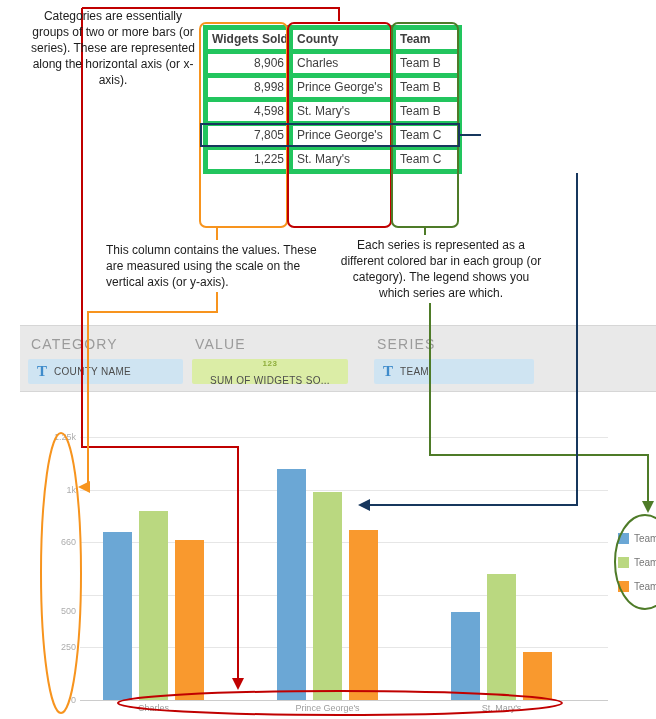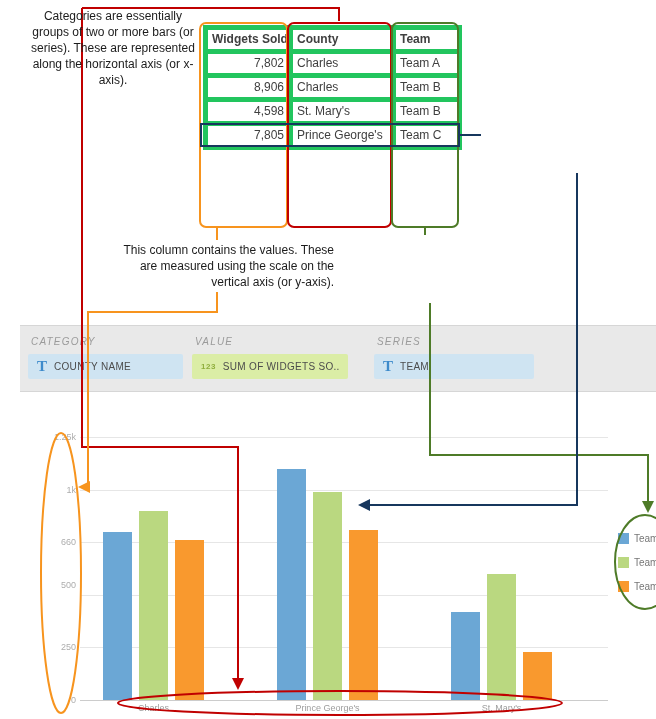--- a/index.html
+++ b/index.html
@@ -3,21 +3,21 @@
 <meta charset="utf-8">
 <style>
   html,body{margin:0;padding:0;background:#fff;}
   .page{position:relative;width:656px;height:719px;background:#fff;overflow:hidden;
         font-family:"Liberation Sans",sans-serif;margin-left:20px;}
 
   
   .note{position:absolute;font-size:12px;line-height:16px;color:#1c1c1c;z-index:7;}
   .note-categories{left:4px;top:8px;width:178px;text-align:center;}
   .note-row{left:462px;top:92px;width:194px;text-align:left;}
-  .note-values{left:86px;top:242px;width:228px;text-align:right;}
+  .note-values{left:86px;top:242px;width:228px;text-align:left;}
   .note-series{left:318px;top:237px;width:206px;text-align:center;}
 
   
   .data-table{position:absolute;left:183px;top:25px;border-collapse:collapse;z-index:2;
               background:#fff;table-layout:fixed;width:254px;}
   .data-table th,.data-table td{border:5px solid #22c55e;height:19px;line-height:19px;
               padding:0 4px;font-size:12px;white-space:nowrap;overflow:hidden;color:#404040;}
   .data-table th{font-weight:bold;text-align:left;}
   .data-table td.num{text-align:right;}
 
@@ -29,26 +29,26 @@
   .box-series{left:371px;width:68px;border-color:var(--c-annotation_green);}
   .rowbox{position:absolute;left:180px;top:123px;width:260px;height:24px;z-index:6;
           border:2px solid var(--c-annotation_navy);box-sizing:border-box;pointer-events:none;}
 
   
   .builder{position:absolute;left:0;top:325px;width:656px;height:67px;z-index:1;
            background:var(--c-builder_bg);border-top:1px solid #d6d6d6;
            border-bottom:1px solid #d6d6d6;box-sizing:border-box;}
   .fgroup{position:absolute;top:10px;}
   .fg-cat{left:8px;} .fg-val{left:172px;} .fg-ser{left:354px;}
-  .flabel{font-size:10px;color:#9b9b9b;letter-spacing:1.2px;margin:0 0 7px 3px;font-style:italic;}
+  .flabel{font-size:14px;color:#9b9b9b;letter-spacing:1.2px;margin:0 0 7px 3px;}
   .pill{height:25px;display:flex;align-items:center;gap:7px;padding:0 9px;border-radius:2px;
         box-sizing:border-box;cursor:pointer;}
   .pill-blue{background:var(--c-pill_blue_bg);}
   .pill-green{background:var(--c-pill_green_bg);}
-  .pill-cat{width:155px;} .pill-val{width:156px;} .pill-ser{width:160px;}
+  .pill-cat{width:155px;} .pill-val{width:156px;flex-direction:column;} .pill-ser{width:160px;}
   .ticon{font-family:"Liberation Serif",serif;font-weight:bold;font-size:15px;line-height:1;
          color:var(--c-icon_blue);}
   .nicon{font-size:8px;font-weight:bold;letter-spacing:.5px;color:var(--c-icon_green);}
   .ptext{font-size:10px;color:#4c4c4c;letter-spacing:.3px;white-space:nowrap;overflow:hidden;}
 
   
   .chart{position:absolute;left:0;top:392px;width:656px;height:327px;background:#fff;z-index:1;}
   .gridline{position:absolute;left:60px;width:528px;height:1px;background:#e6e6e6;}
   .baseline{background:#cccccc;}
   .ytick{position:absolute;left:12px;width:44px;text-align:right;font-size:9px;color:#adadad;}
@@ -66,53 +66,59 @@
   .ln-green{stroke:var(--c-annotation_green);}  .ar-green{fill:var(--c-annotation_green);}
   .ln-navy{stroke:var(--c-annotation_navy);}   .ar-navy{fill:var(--c-annotation_navy);}
 </style>
 </head>
 <body>
 
 <div class="page">
 
   <div class="note note-categories">Categories are essentially groups of two or more bars (or series). These are represented along the horizontal axis (or x-axis).</div>
   <div class="note note-values">This column contains the values. These are measured using the scale on the vertical axis (or y-axis).</div>
+  <div class="note note-series">Each series is represented as a different colored bar in each group (or category). The legend shows you which series are which.</div>
 
   <table class="data-table" id="tbl">
     <colgroup>
         <col style="width:85px">
         <col style="width:103px">
         <col style="width:66px">
       </colgroup>
     <thead>
         <tr>
           <th>Widgets Sold</th>
           <th>County</th>
           <th>Team</th>
         </tr>
       </thead>
     <tbody>
         <tr>
-          <td class="num">7,802</td>
-          <td>Charles</td>
-          <td>Team A</td>
-        </tr>
-        <tr>
           <td class="num">8,906</td>
           <td>Charles</td>
           <td>Team B</td>
         </tr>
         <tr>
+          <td class="num">8,998</td>
+          <td>Prince George's</td>
+          <td>Team B</td>
+        </tr>
+        <tr>
           <td class="num">4,598</td>
           <td>St. Mary's</td>
           <td>Team B</td>
         </tr>
         <tr>
           <td class="num">7,805</td>
           <td>Prince George's</td>
+          <td>Team C</td>
+        </tr>
+        <tr>
+          <td class="num">1,225</td>
+          <td>St. Mary's</td>
           <td>Team C</td>
         </tr>
       </tbody>
   </table>
 
   <div class="colbox box-value"></div>
   <div class="colbox box-category"></div>
   <div class="colbox box-series"></div>
   <div class="rowbox"></div>
 
@@ -139,21 +145,21 @@
       </div>
     </div>
   </div>
 
   <div class="chart" id="chart">
       <div class="gridline baseline" style="top: 308px;"></div>
       <div class="ytick" style="top: 303px;">0</div>
       <div class="gridline" style="top: 255.4px;"></div>
       <div class="ytick" style="top: 250.4px;">250</div>
       <div class="gridline" style="top: 202.8px;"></div>
-      <div class="ytick" style="top: 188px;">500</div>
+      <div class="ytick" style="top: 214px;">500</div>
       <div class="gridline" style="top: 150.2px;"></div>
       <div class="ytick" style="top: 145.2px;">660</div>
       <div class="gridline" style="top: 97.6px;"></div>
       <div class="ytick" style="top: 92.6px;">1k</div>
       <div class="gridline" style="top: 45px;"></div>
       <div class="ytick" style="top: 40px;">1.25k</div>
       <div class="xlabel" style="left: 63.5px;">Charles</div>
       <div class="bar" style="left: 83px; height: 168.32px; background: rgb(107, 167, 213);"></div>
       <div class="bar" style="left: 119px; height: 189.36px; background: rgb(186, 216, 128);"></div>
       <div class="bar" style="left: 155px; height: 159.904px; background: rgb(249, 153, 46);"></div>

